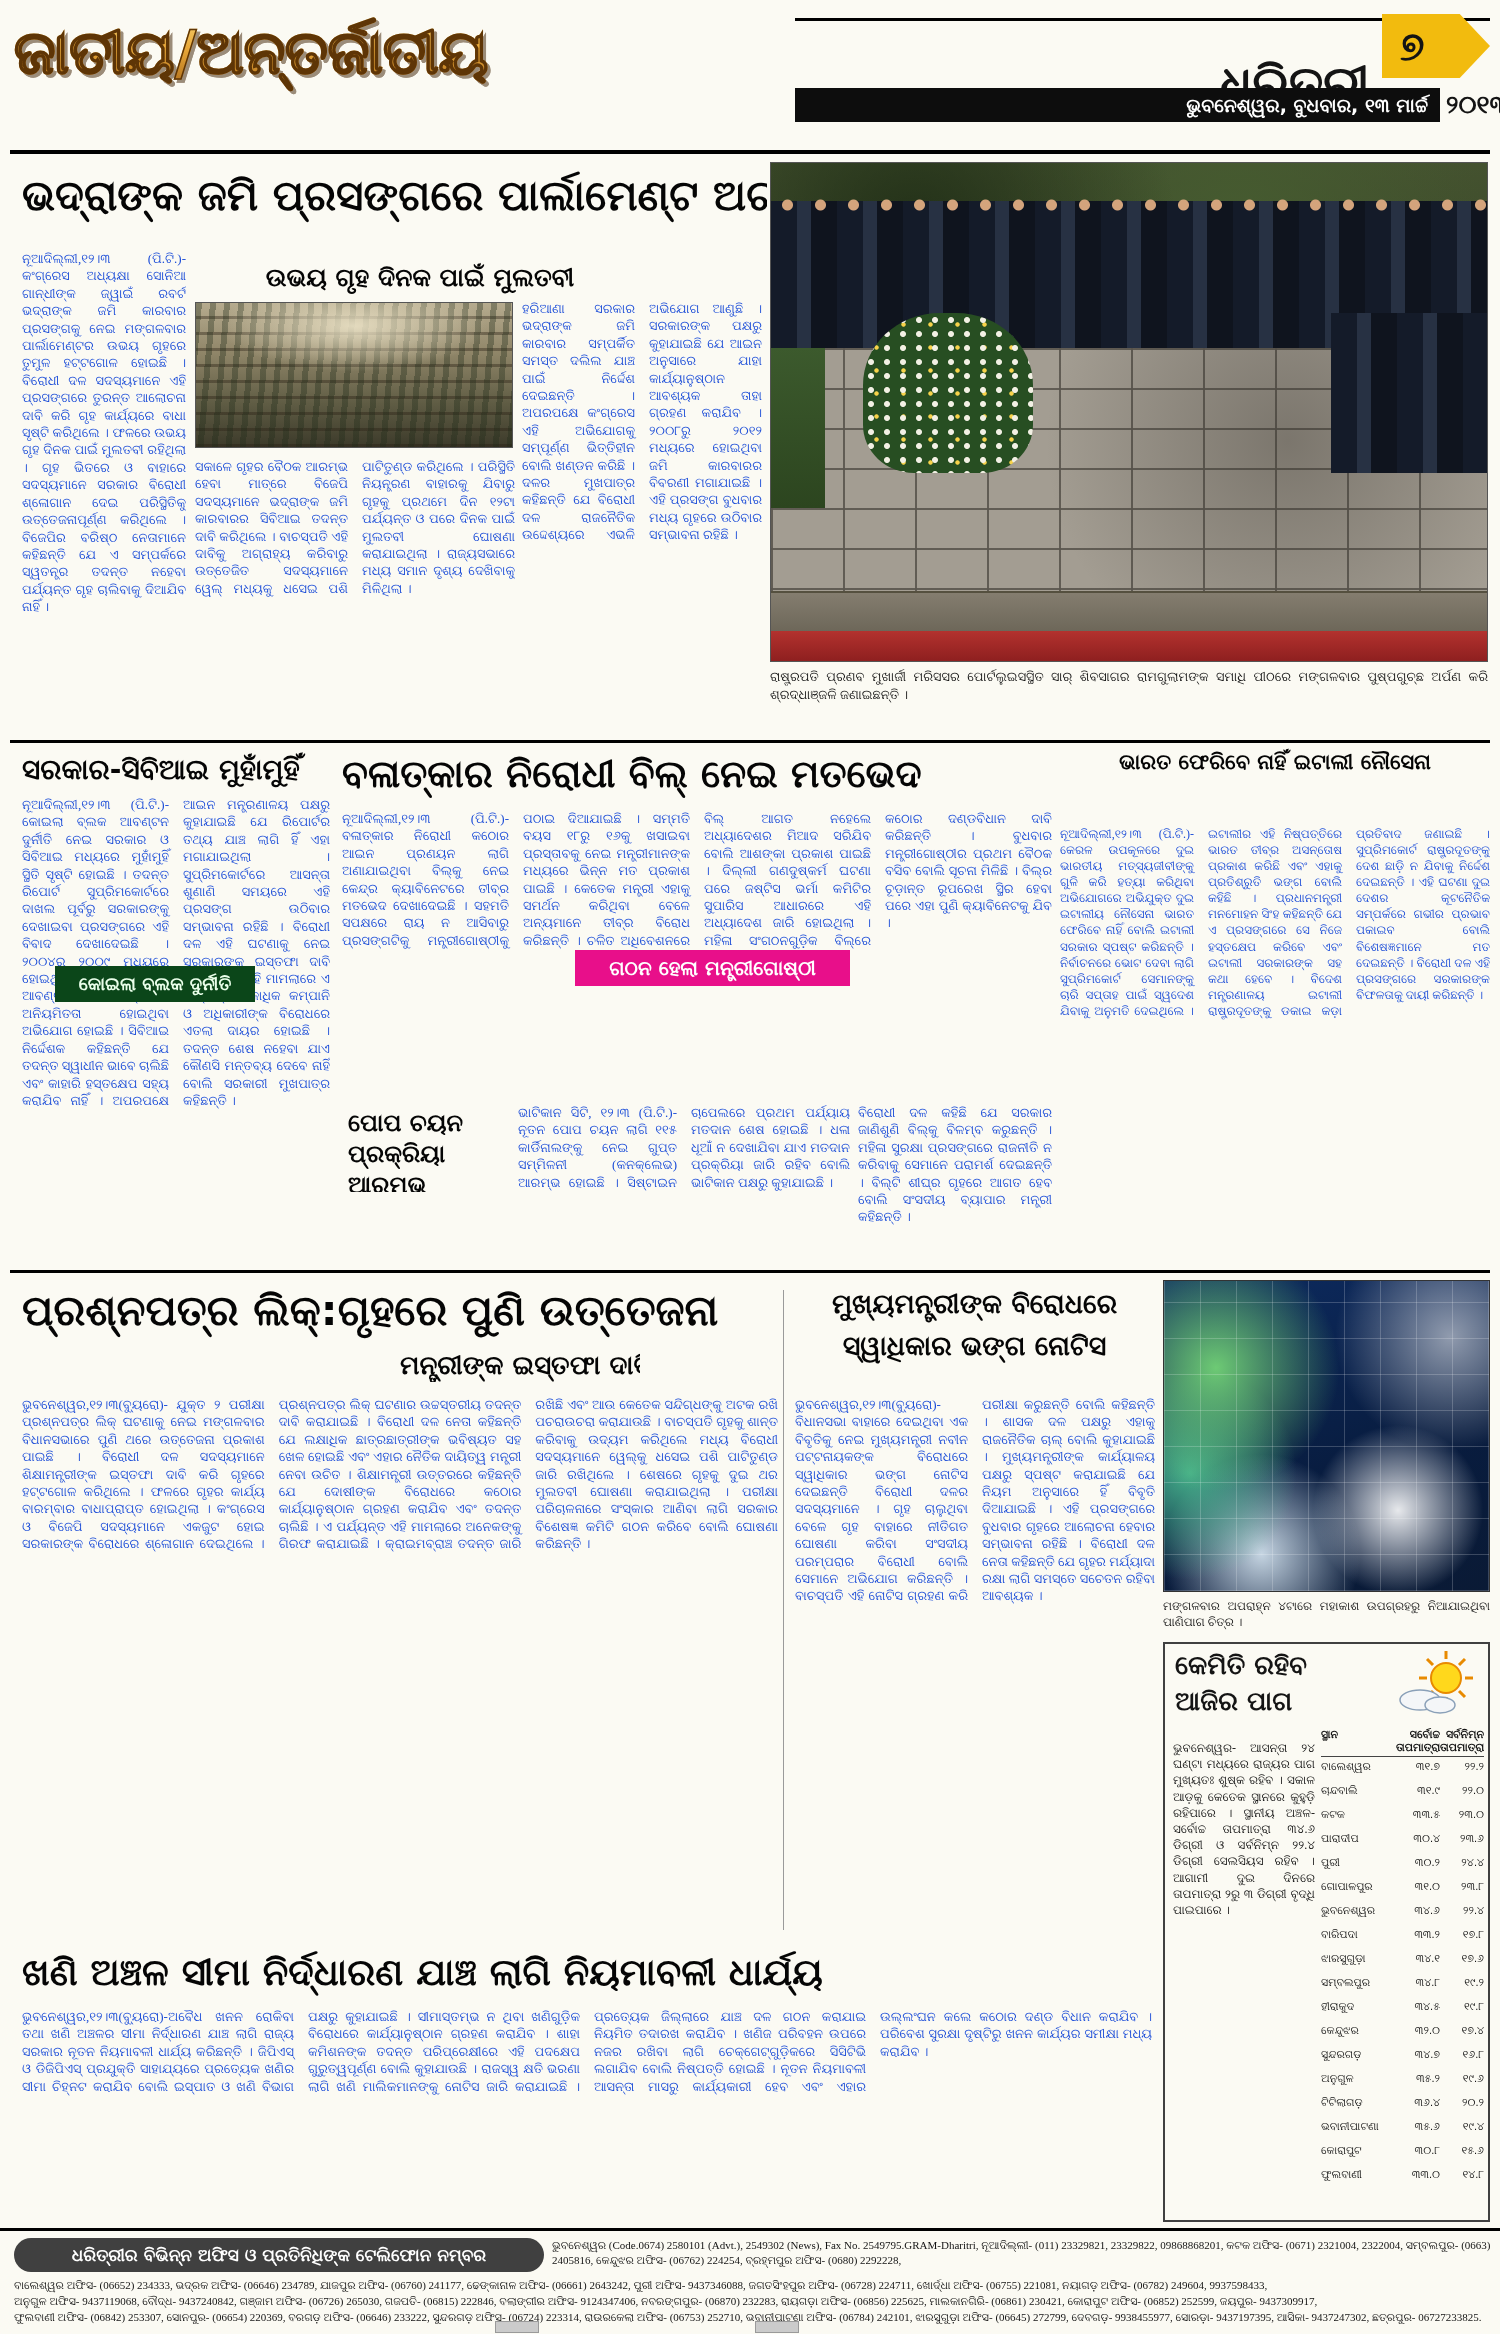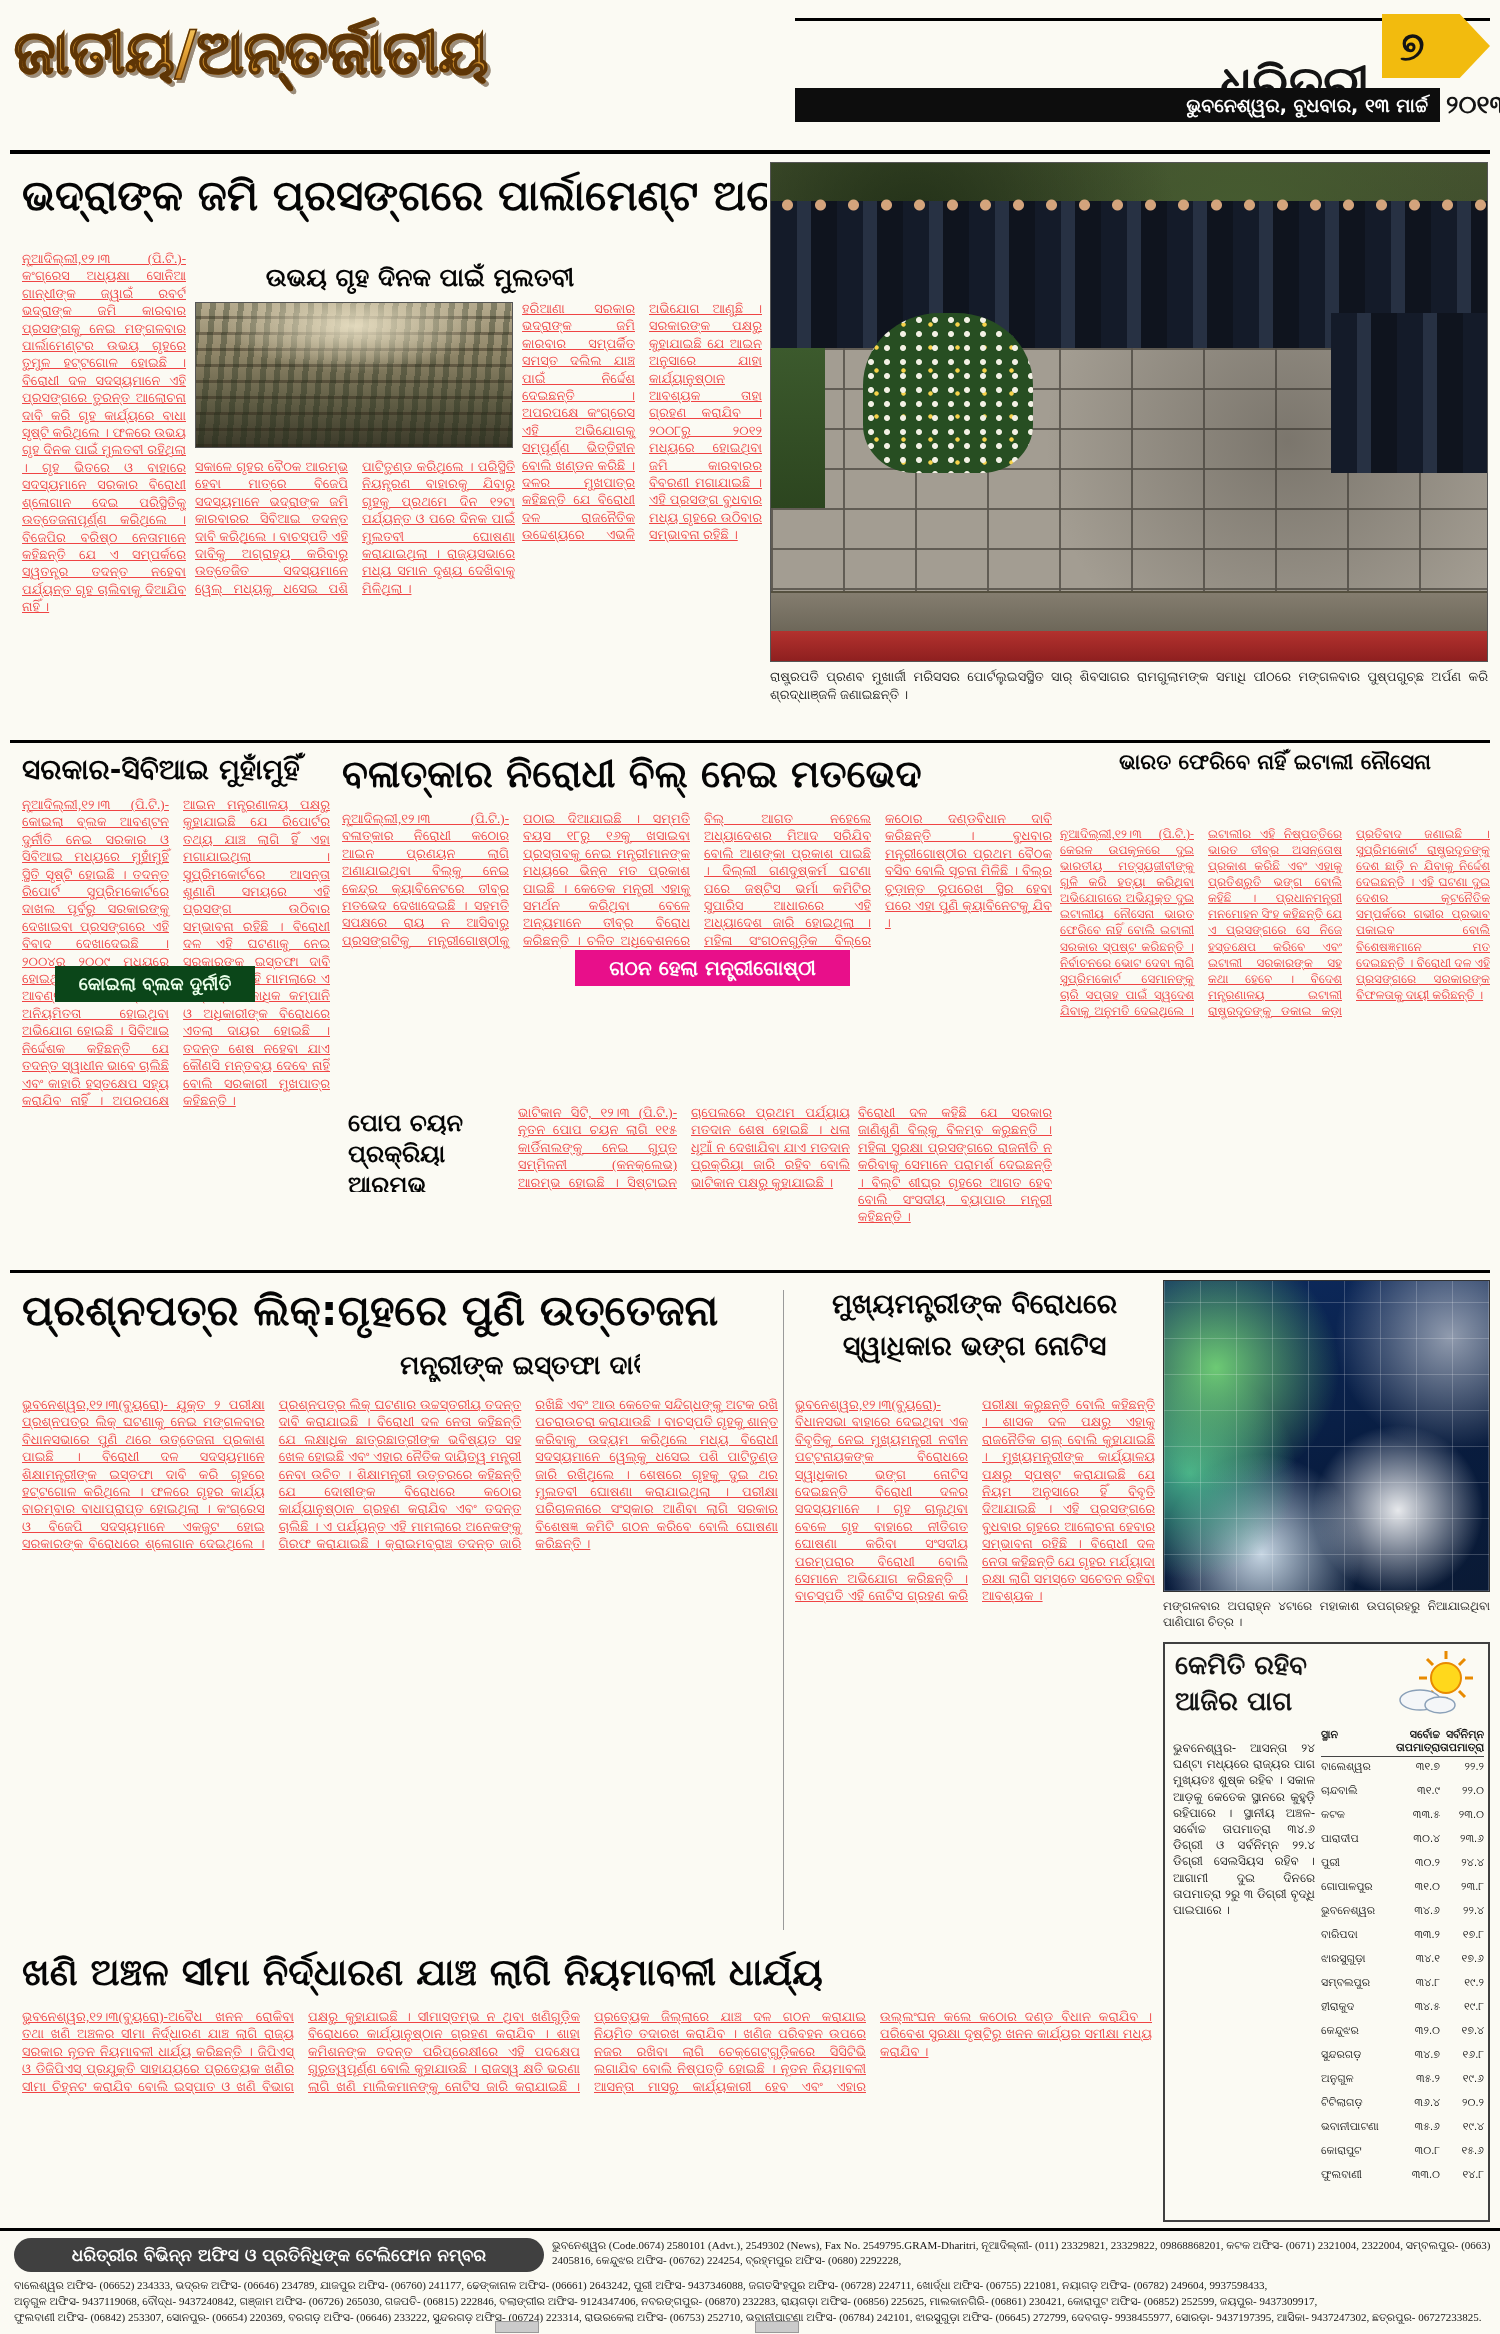--- a/index.html
+++ b/index.html
@@ -1,20 +1,20 @@
 <!DOCTYPE html>
 <html><head>
 <meta charset="utf-8">
 <style>
   html,body{margin:0;padding:0;background:#8a8a8a;}
   #page{position:relative;width:1500px;height:2334px;margin:0 auto;background:#fbfaf3;overflow:hidden;
         font-family:"Liberation Serif",serif;color:#141414;}
   .abs{position:absolute;}
   .rule{position:absolute;background:#000;}
-  .bt{font-size:13px;line-height:1.34;text-align:justify;overflow:hidden;word-break:break-word;color:#ef4444;text-decoration:underline;}
+  .bt{font-size:13px;line-height:1.34;text-align:justify;overflow:hidden;word-break:break-word;color:#1d4ed8;}
   .c2{column-count:2;column-gap:14px;}
   .c3{column-count:3;column-gap:14px;}
   .c4{column-count:4;column-gap:14px;}
   .hl{font-family:"DejaVu Sans","Liberation Sans",sans-serif;font-weight:700;color:#050505;white-space:nowrap;overflow:hidden;}
   .center{text-align:center;}
   .ornate{font-family:"DejaVu Serif",serif;font-weight:700;font-size:60px;line-height:96px;white-space:nowrap;
           background:linear-gradient(180deg,#f9e084 0%,#e9a93a 45%,#9c5a10 100%);
           -webkit-background-clip:text;background-clip:text;color:transparent;
           -webkit-text-stroke:1.5px #5e3506;filter:drop-shadow(3px 3px 0 rgba(60,30,0,0.5));}
   .masthead{font-family:"DejaVu Sans",sans-serif;font-weight:700;font-size:48px;text-align:right;white-space:nowrap;margin-top:28px;}

